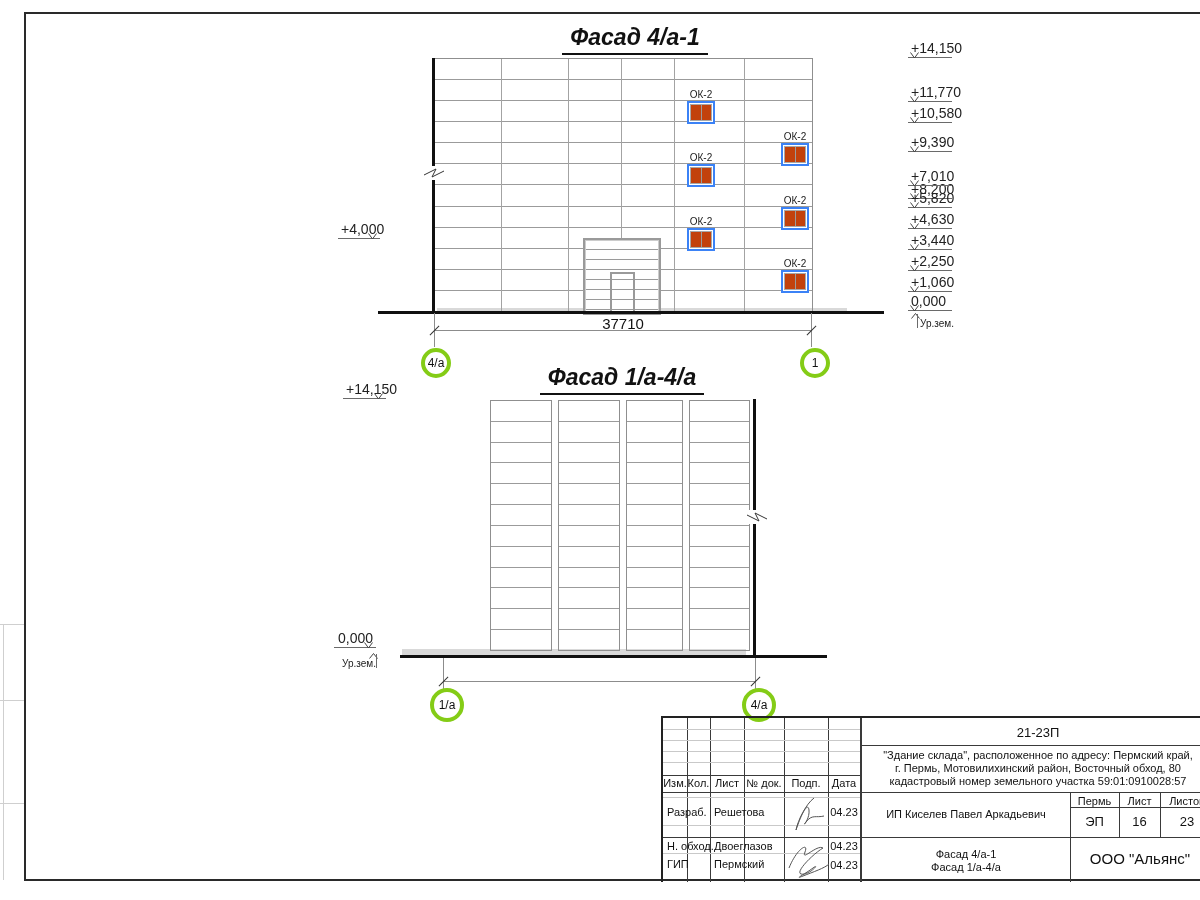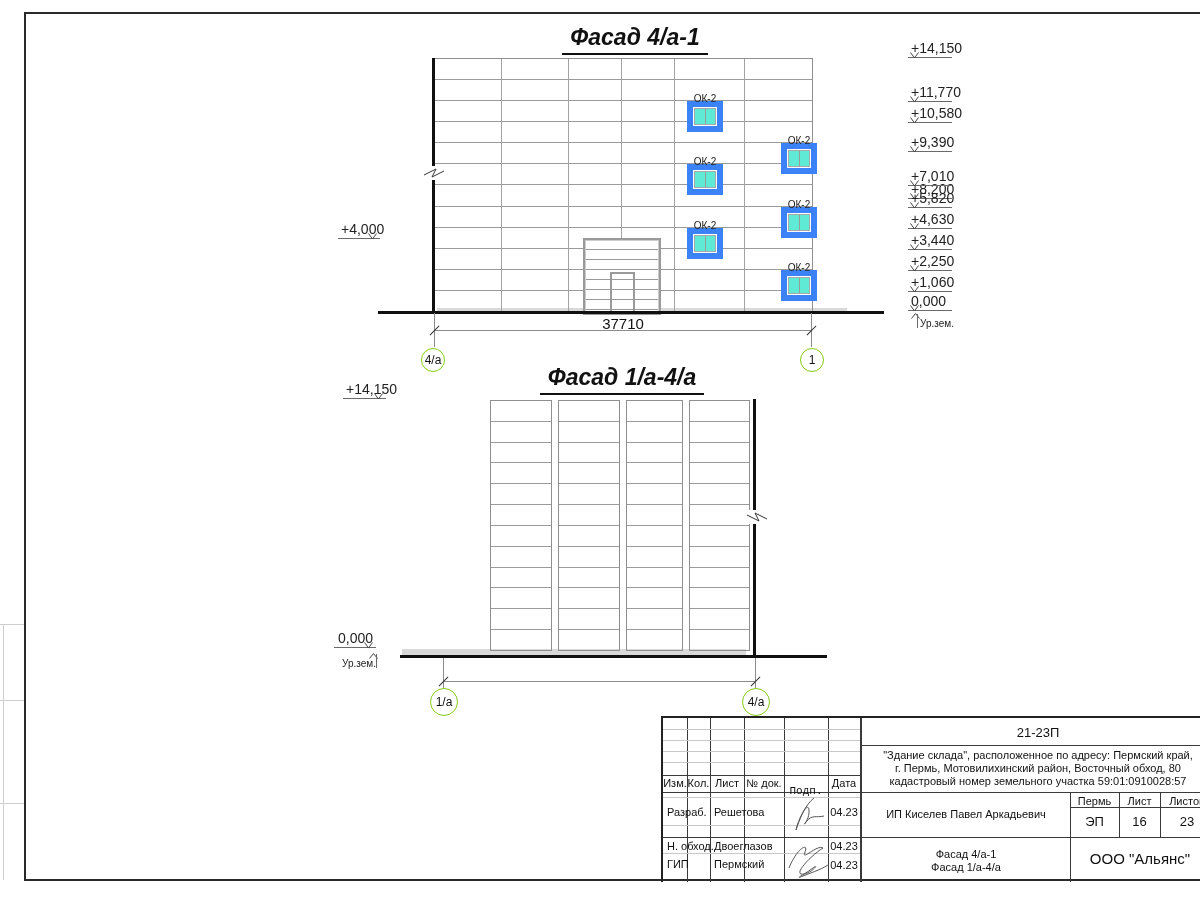--- a/index.html
+++ b/index.html
@@ -12,21 +12,21 @@
   
   .grid{position:absolute;border:1px solid #8f8f8f;background:
         repeating-linear-gradient(to bottom,transparent 0px,transparent 20.08px,#9b9b9b 20.08px,#9b9b9b 21.08px);}
   .grid2{position:absolute;border:1px solid #8f8f8f;background:
         repeating-linear-gradient(to bottom,transparent 0px,transparent 19.83px,#9b9b9b 19.83px,#9b9b9b 20.83px);}
   .vline{position:absolute;top:0;bottom:0;width:1px;background:#a3a3a3;}
   .thick{position:absolute;background:#101010;}
   .ground{position:absolute;background:#101010;}
   .plinth{position:absolute;background:#d9d9d9;}
   
-  .win{position:absolute;width:24px;height:19px;background:#5eead4;border:6px solid #3b82f6;
+  .win{position:absolute;width:24px;height:19px;background:#c2410c;border:2px solid #3b82f6;
        box-shadow:inset 0 0 0 1px #ffffff, inset 0 0 0 2px #a8a8a8;}
   .win::after{content:"";position:absolute;left:50%;top:2px;bottom:2px;width:1px;background:#9a9a9a;}
   .win-lbl{position:absolute;bottom:calc(100% + 3px);left:50%;transform:translateX(-50%);
            font-size:10px;color:#222;white-space:nowrap;}
   
   .gate{position:absolute;background:#fff;border:2px solid #9a9a9a;box-shadow:inset 0 0 0 1px #cccccc;
         background-image:repeating-linear-gradient(to bottom,transparent 0,transparent 9px,#9a9a9a 9px,#9a9a9a 10px);}
   .door{position:absolute;border:2px solid #9a9a9a;background:transparent;}
   
   .elev{position:absolute;font-size:14px;color:#222;}
@@ -34,21 +34,21 @@
   .elev.right .elbl{text-align:left;}
   .elev.left .elbl{text-align:right;}
   .chv{position:absolute;}
   .gvline{position:absolute;width:1px;background:#6a6a6a;}
   .gnd-lbl{position:absolute;font-size:10px;color:#222;white-space:nowrap;}
   
   .ext{position:absolute;width:1px;background:#8c8c8c;}
   .dimline{position:absolute;height:1px;background:#8c8c8c;}
   .tick{position:absolute;width:13px;height:1px;background:#333;transform:rotate(-45deg);}
   .dimtext{position:absolute;text-align:center;font-size:15px;color:#111;}
-  .axis{position:absolute;border:1px solid #84cc16;border-radius:50%;background:#fff;
+  .axis{position:absolute;border:4px solid #84cc16;border-radius:50%;background:#fff;
         display:flex;align-items:center;justify-content:center;font-size:12px;color:#111;}
   
   .ftitle{position:absolute;text-align:center;font-style:italic;font-weight:bold;font-size:23px;color:#111;}
   .ftitle span{border-bottom:2px solid #111;padding:0 8px 3px 8px;}
   
   .tb{position:absolute;left:661px;top:716px;width:539px;height:164px;
       border-top:2px solid #222;border-left:2px solid #222;}
   .tb .v{position:absolute;width:1px;background:#3a3a3a;}
   .tb .h{position:absolute;height:1px;background:#3a3a3a;}
   .tb .hf{position:absolute;height:1px;background:#c9c9c9;}
@@ -277,21 +277,21 @@
     <div class="hf" style="left:0;top:79px;width:197px;"></div>
     <div class="hf" style="left:0;top:107px;width:197px;"></div>
     <div class="h" style="left:0;top:119px;width:539px;"></div>
     <div class="hf" style="left:0;top:135px;width:197px;"></div>
     <div class="h" style="left:407px;top:89px;width:132px;"></div>
 
     <div class="txt ctr" style="left:0;top:59px;width:24px;">Изм.</div>
     <div class="txt ctr" style="left:24px;top:59px;width:23px;">Кол.</div>
     <div class="txt ctr" style="left:47px;top:59px;width:34px;">Лист</div>
     <div class="txt ctr" style="left:81px;top:59px;width:40px;">№ док.</div>
-    <div class="txt ctr" style="left:121px;top:67px;width:44px;font-family:Liberation Mono, monospace;">Подп.</div>
+    <div class="txt ctr" style="left:121px;top:59px;width:44px;">Подп.</div>
     <div class="txt ctr" style="left:165px;top:59px;width:32px;">Дата</div>
 
     <div class="txt" style="left:4px;top:88px;">Разраб.</div>
     <div class="txt" style="left:51px;top:88px;">Решетова</div>
     <div class="txt ctr" style="left:165px;top:88px;width:32px;">04.23</div>
     <div class="txt" style="left:4px;top:122px;">Н. обход.</div>
     <div class="txt" style="left:51px;top:122px;">Двоеглазов</div>
     <div class="txt ctr" style="left:165px;top:122px;width:32px;">04.23</div>
     <div class="txt" style="left:4px;top:140px;">ГИП</div>
     <div class="txt" style="left:51px;top:140px;">Пермский</div>

